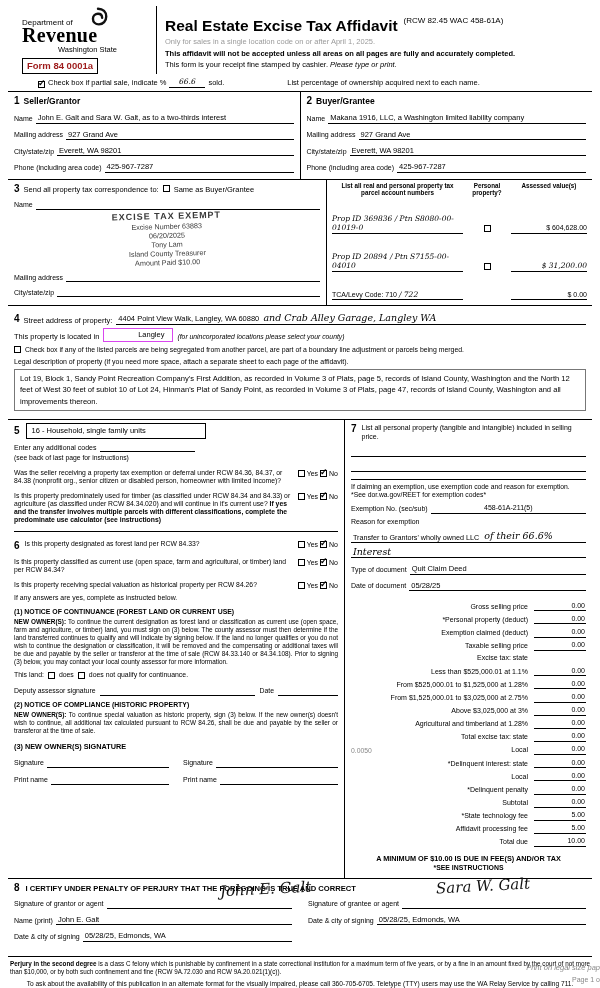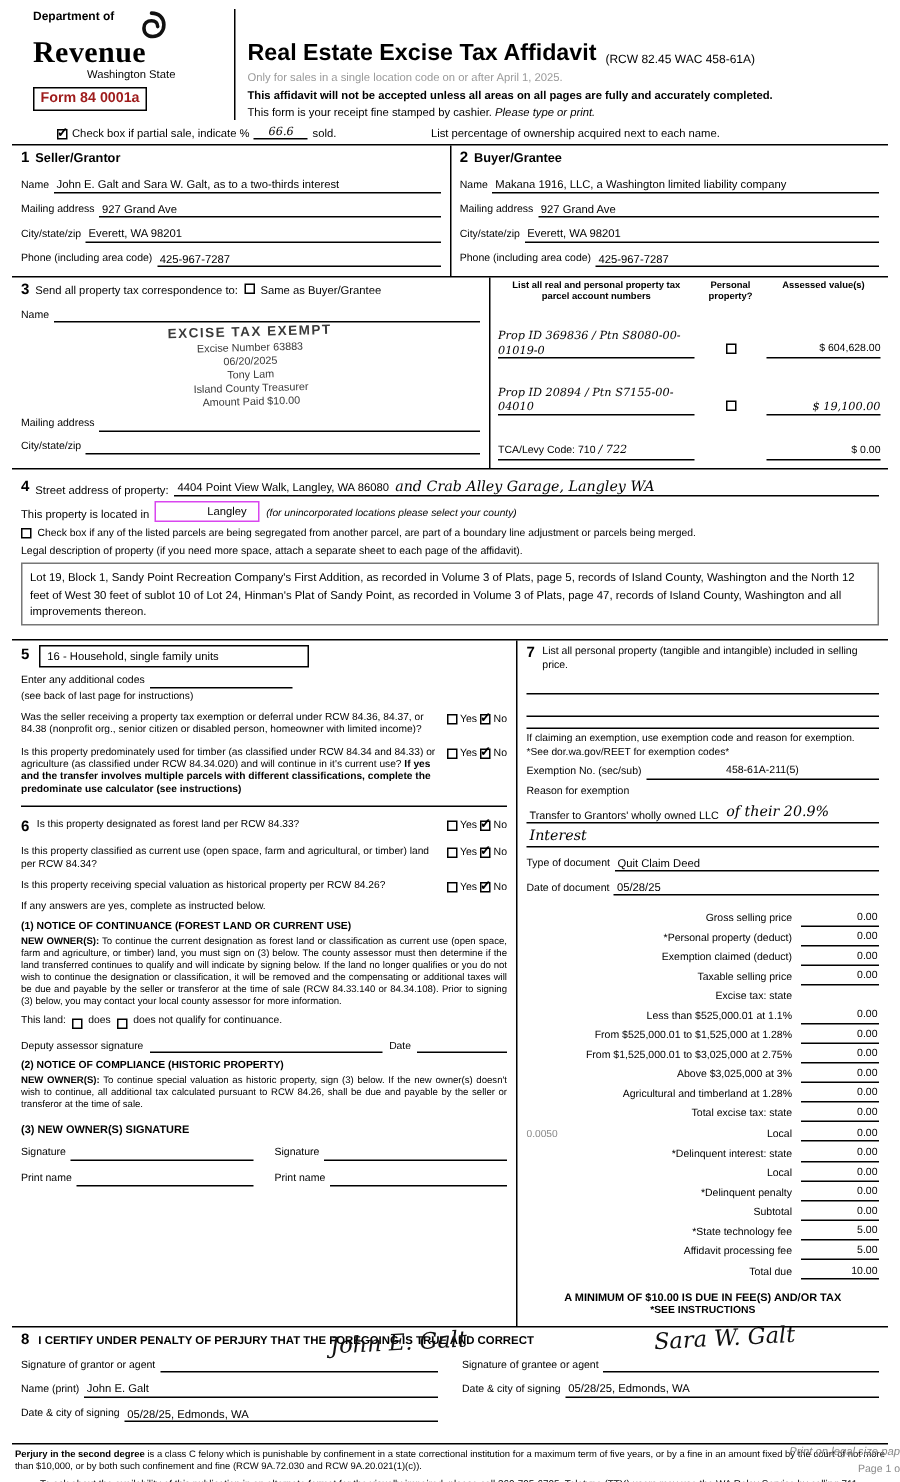--- a/index.html
+++ b/index.html
@@ -2,28 +2,28 @@
 <html><head>
 <meta charset="utf-8">
 <style>
 *{margin:0;padding:0;box-sizing:border-box;}
 html,body{background:#e8e8e8;}
 body{font-family:"Liberation Sans",sans-serif;color:#000;}
 .page{width:600px;height:988px;background:#fff;margin:0 auto;padding:6px 8px;position:relative;overflow:hidden;font-size:7px;line-height:1.25;}
 
 .header{display:flex;min-height:66px;}
 .brand{width:148px;padding-left:14px;}
-.brand-top{display:flex;align-items:flex-start;gap:14px;font-weight:bold;}
+.brand-top{display:flex;align-items:flex-end;gap:14px;}
 .dept{font-size:8px;}
 .logo svg{display:block;}
 .revenue{font-family:"Liberation Serif",serif;font-weight:bold;font-size:20px;line-height:1;letter-spacing:.3px;margin-top:-3px;}
 .state{font-size:7.5px;margin-left:36px;}
 .form-number{display:inline-block;border:1px solid #000;color:#9e1b1b;font-weight:bold;font-size:9.5px;padding:1px 4px;margin-top:4px;}
 .title-block{flex:1;border-left:1px solid #000;padding-left:8px;}
-.title-row{display:flex;align-items:flex-end;gap:6px;margin-top:20px;}
+.title-row{display:flex;align-items:flex-start;gap:6px;margin-top:10px;}
 .title{font-size:15.5px;font-weight:bold;}
 .rcw{font-size:8px;}
 .note{font-size:7.5px;margin-top:2px;}
 .gray-note{color:#9a9a9a;}
 .b{font-weight:bold;}
 
 .cb{display:inline-block;width:7px;height:7px;border:1px solid #000;position:relative;flex:none;vertical-align:-1px;background:#fff;}
 .cb.checked::after{content:"\2713";position:absolute;left:-1px;top:-3px;font-size:9px;font-weight:bold;line-height:1;}
 
 .partial-row{display:flex;align-items:flex-end;gap:3px;margin:3px 0 3px 30px;font-size:7.5px;}
@@ -245,35 +245,35 @@
         <div class="p-c3">Assessed value(s)</div>
       </div>
       <div class="p-row">
         <div class="p-c1 hw">Prop ID 369836 / Ptn S8080-00-01019-0</div>
         <div class="p-c2"><span class="cb"></span></div>
         <div class="p-c3">$ 604,628.00</div>
       </div>
       <div class="p-row">
         <div class="p-c1 hw">Prop ID 20894 / Ptn S7155-00-04010</div>
         <div class="p-c2"><span class="cb"></span></div>
-        <div class="p-c3 hw">$ 19,100.00</div>
+        <div class="p-c3 hw">$ 31,200.00</div>
       </div>
       <div class="p-row">
         <div class="p-c1"><span>TCA/Levy Code: 710</span> <span class="hw">/ 722</span></div>
         <div class="p-c2"></div>
         <div class="p-c3">$ 0.00</div>
       </div>
     </div>
   </div>
 
   <div class="sec4">
     <div class="s4-row">
       <span class="sec-num">4</span>
       <span>Street address of property:</span>
-      <span class="fill"><span>4404 Point View Walk, Langley, WA 86080</span>&nbsp;&nbsp;<span class="hw-big">and Crab Alley Garage, Langley WA</span></span>
+      <span class="fill"><span>4404 Point View Walk, Langley, WA 60880</span>&nbsp;&nbsp;<span class="hw-big">and Crab Alley Garage, Langley WA</span></span>
     </div>
     <div class="s4-row">
       <span>This property is located in</span>
       <span class="loc-box">Langley</span>
       <span class="it-note">(for unincorporated locations please select your county)</span>
     </div>
     <div class="seg-row">
       <span class="cb"></span>
       <span>Check box if any of the listed parcels are being segregated from another parcel, are part of a boundary line adjustment or parcels being merged.</span>
     </div>
@@ -395,21 +395,21 @@
         <div class="blank-line"></div>
         <div class="blank-line"></div>
         <div class="exm-note">If claiming an exemption, use exemption code and reason for exemption. *See dor.wa.gov/REET for exemption codes*</div>
         <div class="exm-row">
           <span class="flabel">Exemption No. (sec/sub)</span>
           <span class="exm-val">458-61A-211(5)</span>
         </div>
         <div class="reason-label">Reason for exemption</div>
         <div class="reason-line">
           <span>Transfer to Grantors' wholly owned LLC</span>
-          <span class="hw-big">of their 20.9%</span>
+          <span class="hw-big">of their 66.6%</span>
         </div>
         <div class="reason-line">
           <span class="hw-big">Interest</span>
         </div>
         <div class="doc-row">
           <span class="flabel">Type of document</span>
           <span class="fill">Quit Claim Deed</span>
         </div>
         <div class="doc-row">
           <span class="flabel">Date of document</span>

